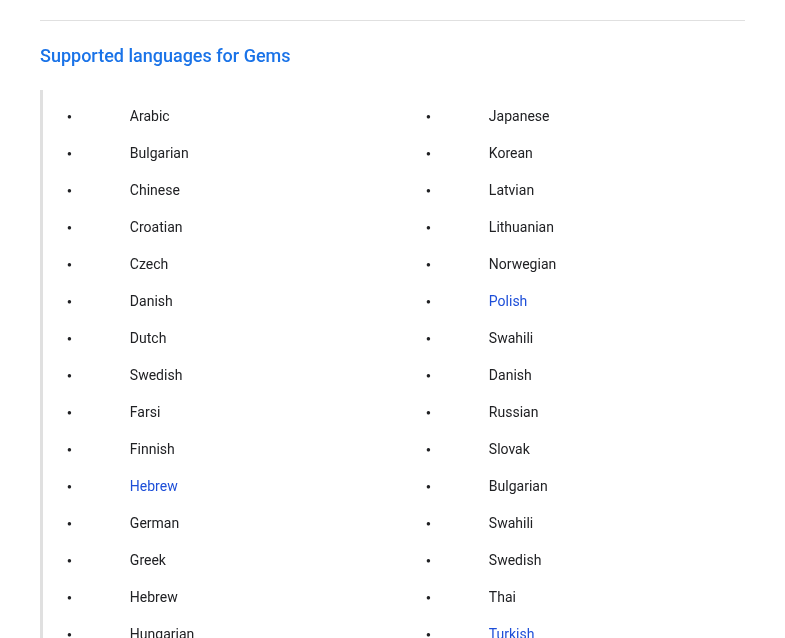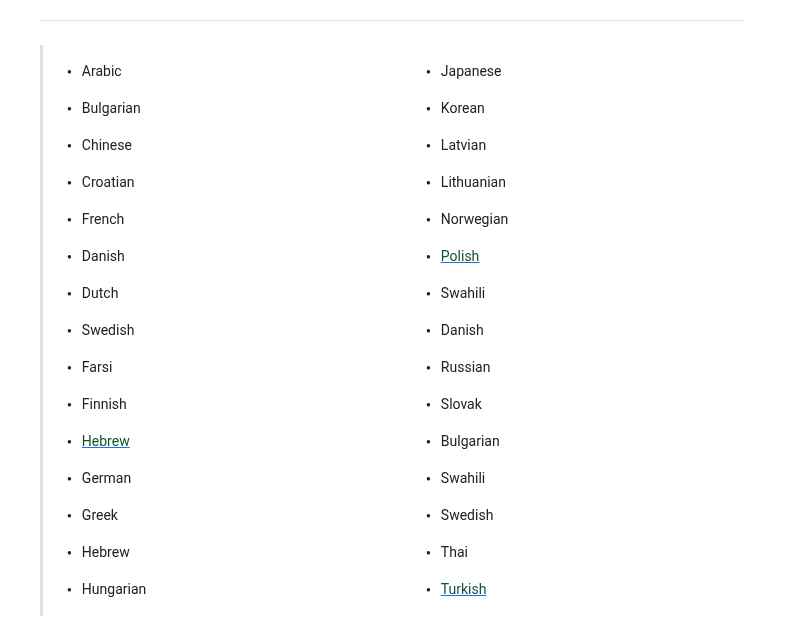--- a/index.html
+++ b/index.html
@@ -65,34 +65,35 @@
 
     .bullet {
       color: #202124;
       font-size: 8px;
       flex-shrink: 0;
       margin-top: 1px;
     }
 
     .lang-text {
       color: #202124;
+      margin-left: 48px;
     }
 
     .lang-text.link-style {
-      color: #14532d;
-      text-decoration: underline;
+      color: #1d4ed8;
       text-decoration-color: #1a73e8;
     }
   </style>
 </head>
 <body>
 
 <div class="page-container">
   <hr class="top-divider">
 
+  <h2 class="page-title">Supported languages for Gems</h2>
 
   <div class="content-box">
     <div class="languages-grid">
 
       <div class="language-column" id="left-col">
           <div class="language-item">
             <span class="bullet">●</span>
             <span class="lang-text">Arabic</span>
           </div>
           <div class="language-item">
@@ -102,21 +103,21 @@
           <div class="language-item">
             <span class="bullet">●</span>
             <span class="lang-text">Chinese</span>
           </div>
           <div class="language-item">
             <span class="bullet">●</span>
             <span class="lang-text">Croatian</span>
           </div>
           <div class="language-item">
             <span class="bullet">●</span>
-            <span class="lang-text">French</span>
+            <span class="lang-text">Czech</span>
           </div>
           <div class="language-item">
             <span class="bullet">●</span>
             <span class="lang-text">Danish</span>
           </div>
           <div class="language-item">
             <span class="bullet">●</span>
             <span class="lang-text">Dutch</span>
           </div>
           <div class="language-item">

